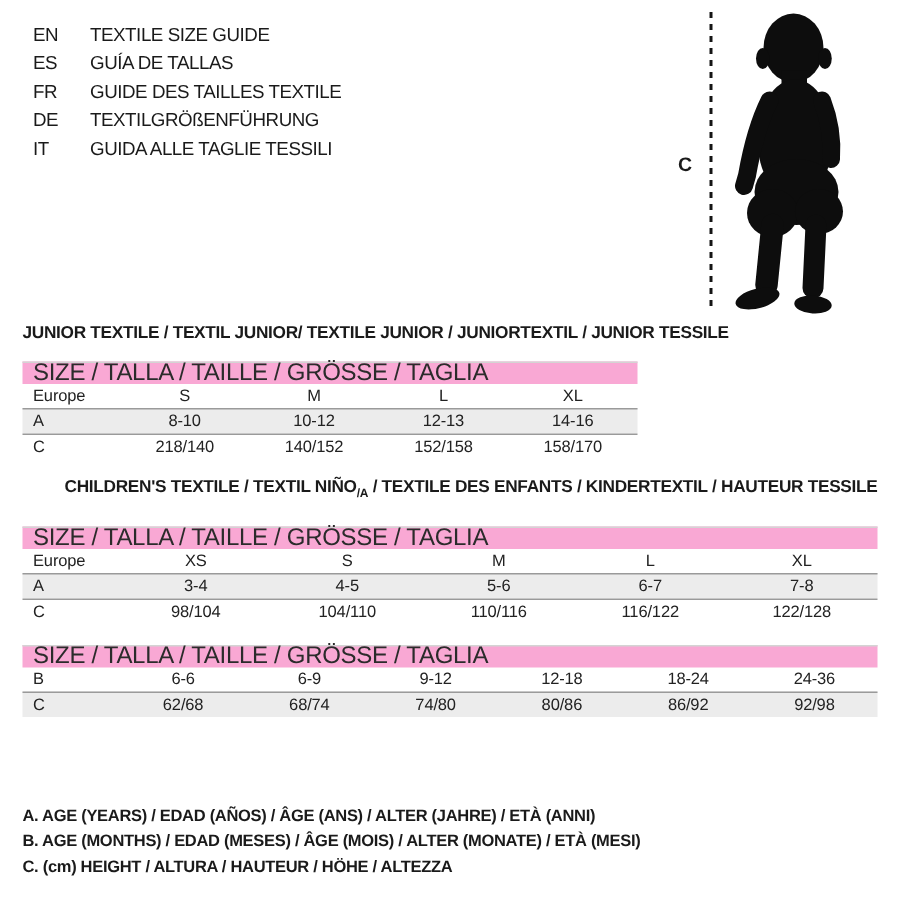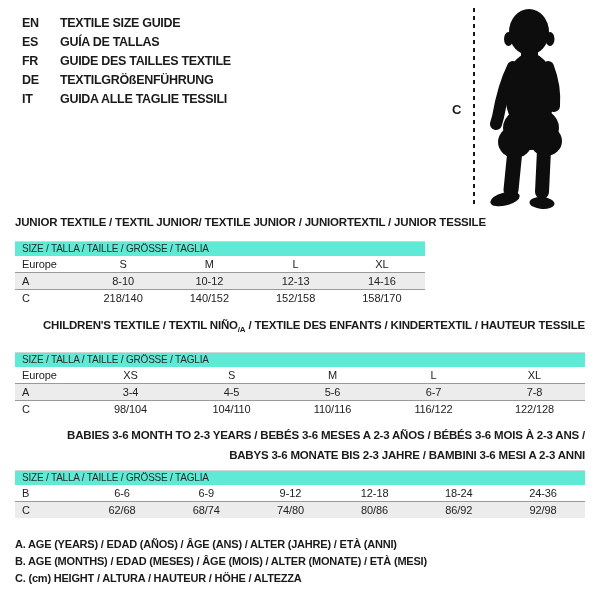--- a/index.html
+++ b/index.html
@@ -2,36 +2,36 @@
 <html><head>
 <meta charset="utf-8">
 <style>
   html,body{margin:0;padding:0;background:#fff;}
   .canvas{
     position:relative;width:600px;height:600px;background:#ffffff;overflow:hidden;
     font-family:"Liberation Sans",sans-serif;color:#1a1a1a;
     -webkit-font-smoothing:antialiased;
   }
   
-  .lang-block{position:absolute;top:14px;left:22px;font-weight:bold;font-size:12.5px;line-height:19px;letter-spacing:-0.3px;}
+  .lang-block{position:absolute;top:14px;left:22px;font-weight:normal;font-size:12.5px;line-height:19px;letter-spacing:-0.3px;}
   .lang-row{display:flex;}
   .lang-code{width:38px;}
   
   .dash-line{position:absolute;left:473px;top:8px;width:2px;height:200px;
     background:repeating-linear-gradient(180deg,#151515 0 4px,transparent 4px 8px);}
   .c-label{position:absolute;left:452px;top:102px;font-weight:bold;font-size:13px;}
   .silhouette{position:absolute;left:482px;top:5px;}
   
   .section{position:absolute;left:15px;}
   .sec-title{font-weight:bold;font-size:11.5px;line-height:14px;letter-spacing:-0.2px;white-space:nowrap;text-align:right;}
   .sec-title .sub{font-size:8px;vertical-align:sub;}
   .sec-title.two-line{line-height:20px;}
   .tbl{margin-top:12px;}
-  .tbl-head{height:14px;line-height:14px;background:#5eead4;border-top:1px solid #d4d4d4;
-    color:#2b2b2b;font-size:10px;padding-left:7px;letter-spacing:-0.2px;}
+  .tbl-head{height:14px;line-height:14px;background:#f9a8d4;border-top:1px solid #d4d4d4;
+    color:#2b2b2b;font-size:16px;padding-left:7px;letter-spacing:-0.2px;}
   .tbl-row{display:flex;height:16px;align-items:center;font-size:11px;letter-spacing:-0.1px;color:#222;}
   .tbl-row + .tbl-row{border-top:1px solid #9a9a9a;}
   .tbl-row.alt{background:#ececec;}
   .cell{flex:1;text-align:center;}
   .cell.label{flex:0 0 58px;text-align:left;padding-left:7px;}
   
   .footnotes{position:absolute;left:15px;top:536px;font-weight:bold;font-size:11px;line-height:17px;letter-spacing:-0.2px;}
 </style>
 </head>
 <body>
@@ -135,24 +135,20 @@
         <div class="cell">98/104</div>
         <div class="cell">104/110</div>
         <div class="cell">110/116</div>
         <div class="cell">116/122</div>
         <div class="cell">122/128</div>
       </div>
     </div>
   </div>
 
   <div class="section" style="top:425px;width:570px;">
-    <div class="sec-title two-line">
-      <div>BABIES 3-6 MONTH TO 2-3 YEARS / BEBÉS 3-6 MESES A 2-3 AÑOS / BÉBÉS 3-6 MOIS À 2-3 ANS /</div>
-      <div>BABYS 3-6 MONATE BIS 2-3 JAHRE / BAMBINI 3-6 MESI A 2-3 ANNI</div>
-    </div>
     <div class="tbl" style="margin-top:5px;">
       <div class="tbl-head">SIZE / TALLA / TAILLE / GRÖSSE / TAGLIA</div>
       <div class="tbl-row">
         <div class="cell label">B</div>
         <div class="cell">6-6</div>
         <div class="cell">6-9</div>
         <div class="cell">9-12</div>
         <div class="cell">12-18</div>
         <div class="cell">18-24</div>
         <div class="cell">24-36</div>

